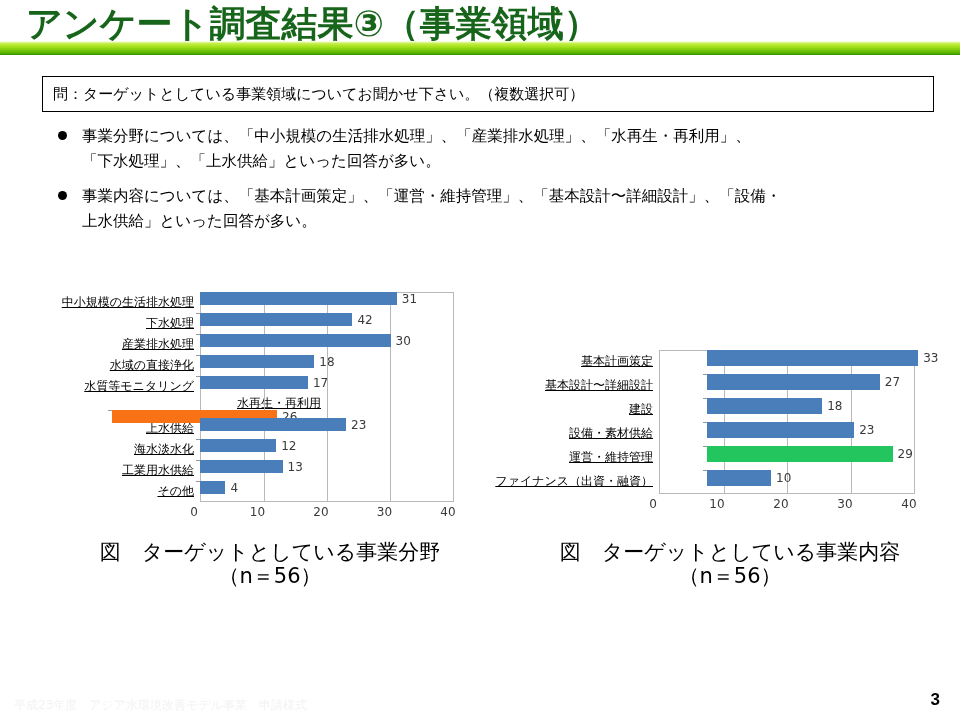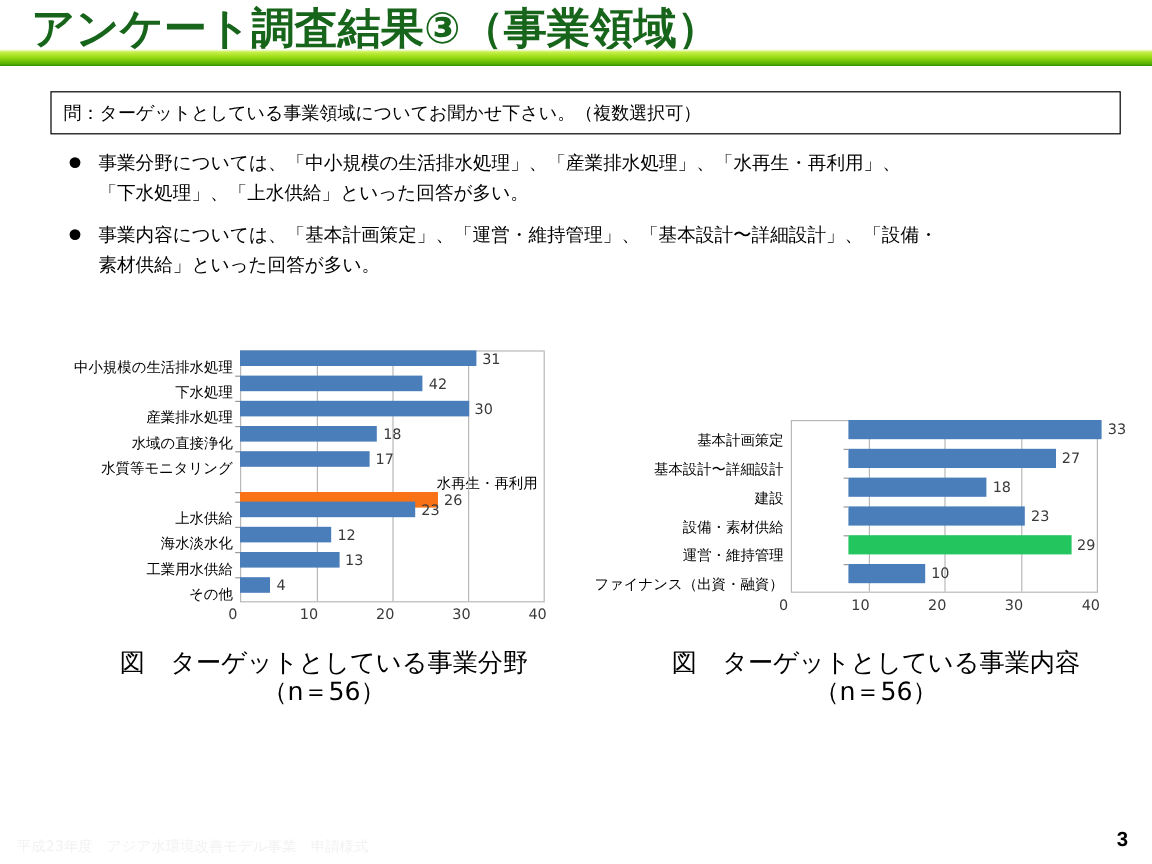--- a/index.html
+++ b/index.html
@@ -91,22 +91,23 @@
     position: absolute;
   }
   #chart-left  { left: 24px;  top: 292px; width: 430px; }
   #chart-right { left: 468px; top: 350px; width: 460px; }
 
   .chart-rows {
     position: relative;
   }
   .chart-row {
     display: flex;
-    align-items: flex-end;
-    position: relative;
+    align-items: center;
+    position: relative;
+    text-decoration: underline;
   }
   .cat-label {
     text-align: right;
     font-size: 12px;
     font-family: "DejaVu Sans", sans-serif;
     color: #000;
     padding-right: 6px;
     white-space: nowrap;
     flex: 0 0 auto;
     line-height: 1.1;
@@ -236,21 +237,21 @@
 
 <div class="bullets">
   <div class="bullet-row">
     <span class="bullet-dot"></span>
     <span class="bullet-text">事業分野については、「中小規模の生活排水処理」、「産業排水処理」、「水再生・再利用」、</span>
     <span class="bullet-text">「下水処理」、「上水供給」といった回答が多い。</span>
   </div>
   <div class="bullet-row">
     <span class="bullet-dot"></span>
     <span class="bullet-text">事業内容については、「基本計画策定」、「運営・維持管理」、「基本設計〜詳細設計」、「設備・</span>
-    <span class="bullet-text">素材供給」といった回答が多い。</span>
+    <span class="bullet-text">上水供給」といった回答が多い。</span>
   </div>
 </div>
 
 <div class="chart-block" id="chart-left">
   <div class="chart-rows">
       <div class="chart-row" style="height: 21px;">
         <div class="cat-label">中小規模の生活排水処理</div>
         <div class="plot-cell">
           <div class="bar" style="background: rgb(74, 126, 187); width: 77.5%;">
             <span class="bar-value">31</span>

